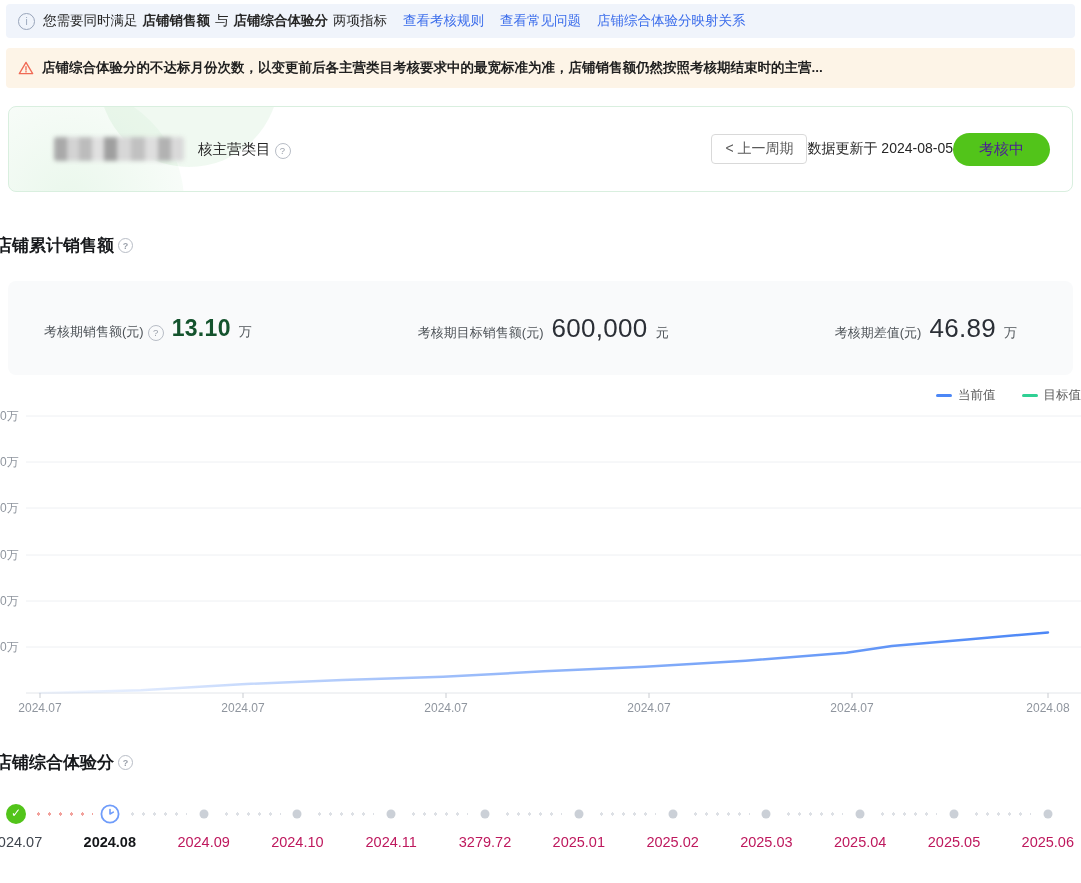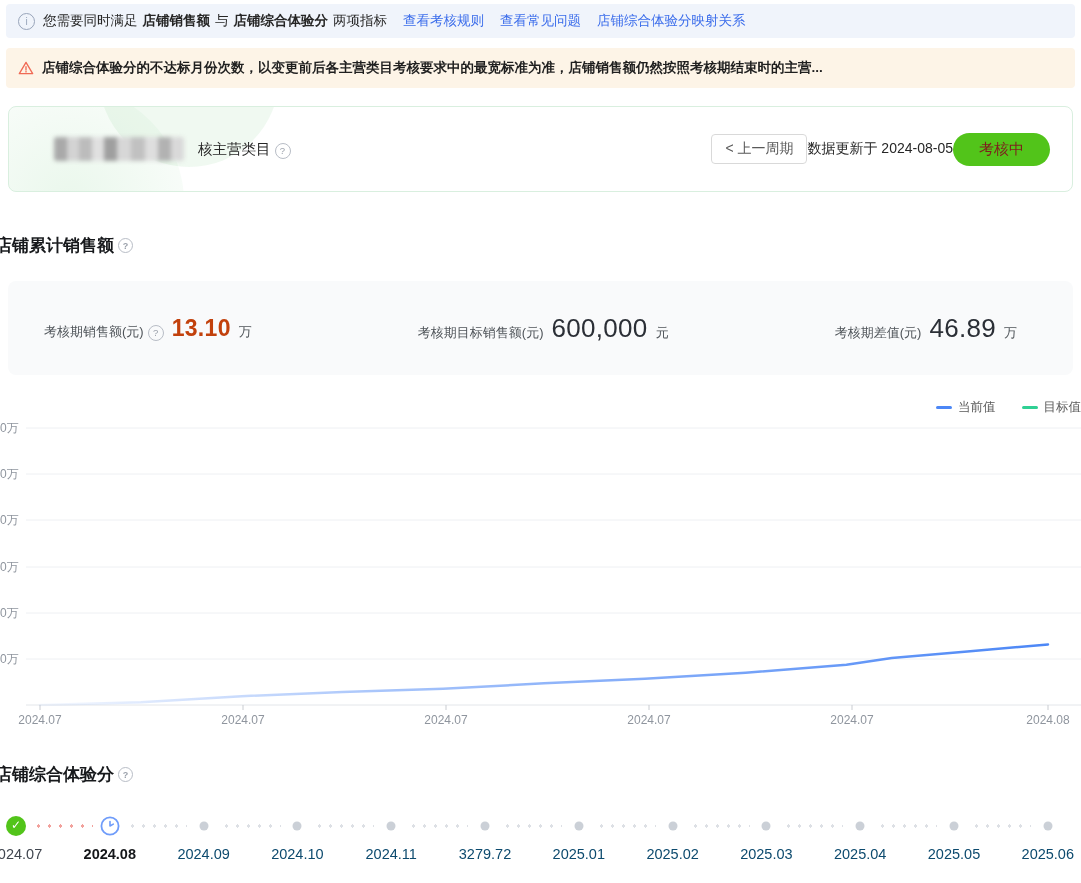--- a/index.html
+++ b/index.html
@@ -31,61 +31,61 @@
   .blur-name{position:relative;z-index:2;width:130px;height:24px;border-radius:3px;filter:blur(2px);
     background:linear-gradient(90deg,#a9a9a9 0 13px,#d3d3d3 13px 25px,#bcbcbc 25px 38px,#e0e0e0 38px 50px,
       #9f9f9f 50px 63px,#d7d7d7 63px 77px,#c1c1c1 77px 91px,#dedede 91px 104px,#b2b2b2 104px 117px,#d9d9d9 117px 130px);}
   .category{position:relative;z-index:2;margin-left:14px;font-size:14.5px;color:#262626;display:flex;align-items:flex-end;gap:4px;}
   .help{width:14px;height:14px;border:1px solid #b8bdc6;border-radius:50%;color:#9aa0aa;font-size:9.5px;
     display:inline-flex;align-items:center;justify-content:center;flex:none;cursor:pointer;}
   .card-right{position:relative;z-index:2;margin-left:auto;display:flex;align-items:center;}
   .prev-btn{border:1px solid #d9d9d9;border-radius:4px;background:#fff;color:#595959;font-size:14px;
     padding:5px 13px;cursor:pointer;font-family:inherit;}
   .updated{font-size:14px;color:#262626;}
-  .badge{background:#52c41a;color:#7f1d1d;font-size:15px;border-radius:17px;padding:7px 26px;}
+  .badge{background:#52c41a;color:#4c1d95;font-size:15px;border-radius:17px;padding:7px 26px;}
 
   
   .section-title{margin:42px 0 0 -5px;font-size:17px;font-weight:700;color:#17191c;
     display:flex;align-items:center;gap:4px;}
   .section-title .help{width:13px;height:13px;font-size:9px;}
   .section-title.exp{margin-top:32px;}
 
   
   .metrics{margin:24px 8px 0 8px;height:94px;background:#f9fafb;border-radius:8px;
     display:flex;align-items:center;justify-content:space-between;padding:0 56px 0 36px;}
   .metric{display:flex;align-items:baseline;gap:8px;white-space:nowrap;}
   .m-label{font-size:13px;color:#4e5358;display:inline-flex;gap:4px;}
   .metric .help{position:relative;top:2px;}
   .m-value{font-size:26px;color:#2b2f36;letter-spacing:0.3px;}
-  .m-value.red{color:#c2410c;font-weight:700;font-size:23px;}
+  .m-value.red{color:#14532d;font-weight:700;font-size:23px;}
   .m-unit{font-size:13px;color:#4e5358;}
 
   
-  .chart-wrap{position:relative;margin-top:22px;height:334px;}
+  .chart-wrap{position:relative;margin-top:10px;height:334px;}
   .legend{position:absolute;top:2px;right:0;display:flex;gap:26px;align-items:center;font-size:12.5px;color:#595959;}
   .lg-item{display:flex;align-items:center;gap:6px;cursor:pointer;}
   .dash{width:16px;height:3px;border-radius:2px;display:inline-block;}
   .dash.blue{background:#4c87f6;}
   .dash.green{background:#2fd094;}
   .chart-svg{position:absolute;left:0;top:16px;}
   .ylab{position:absolute;left:0;width:24px;font-size:12px;color:#8f959e;line-height:16px;}
   .xlab{position:absolute;top:316px;transform:translateX(-50%);font-size:12px;color:#8f959e;white-space:nowrap;}
 
   
   .timeline{position:relative;margin-top:22px;height:70px;}
   .tl-node{position:absolute;top:8px;left:calc(16px + var(--i)*93.8px);transform:translateX(-50%);
     width:20px;height:20px;cursor:pointer;}
   .tl-node .ic{display:block;width:20px;height:20px;position:relative;}
   .tl-node.passed .ic{background:#52c41a;border-radius:50%;}
   .tl-node.passed .ic::after{content:"\2713";position:absolute;left:50%;top:50%;transform:translate(-50%,-54%);
     color:#fff;font-size:12px;font-weight:700;}
   .tl-node.future .ic::after{content:"";position:absolute;left:50%;top:50%;transform:translate(-50%,-50%);
     width:9px;height:9px;border-radius:50%;background:#cbd0d7;}
   .tl-node .label{position:absolute;top:30px;left:50%;transform:translateX(-50%);
-    font-size:14.5px;color:#0c4a6e;white-space:nowrap;}
+    font-size:14.5px;color:#be185d;white-space:nowrap;}
   .tl-node.passed .label{color:#40464f;}
   .tl-node.current .label{color:#141619;font-weight:700;}
   .tl-conn{position:absolute;top:16px;left:calc(33px + var(--i)*93.8px);width:60px;height:4px;
     background-repeat:repeat-x;background-size:11px 4px;}
   .tl-conn.alert{background-image:radial-gradient(circle,#f2a19c 1.6px,transparent 1.8px);}
   .tl-conn.normal{background-image:radial-gradient(circle,#dde0e5 1.6px,transparent 1.8px);}
 </style>
 </head>
 <body>
 

